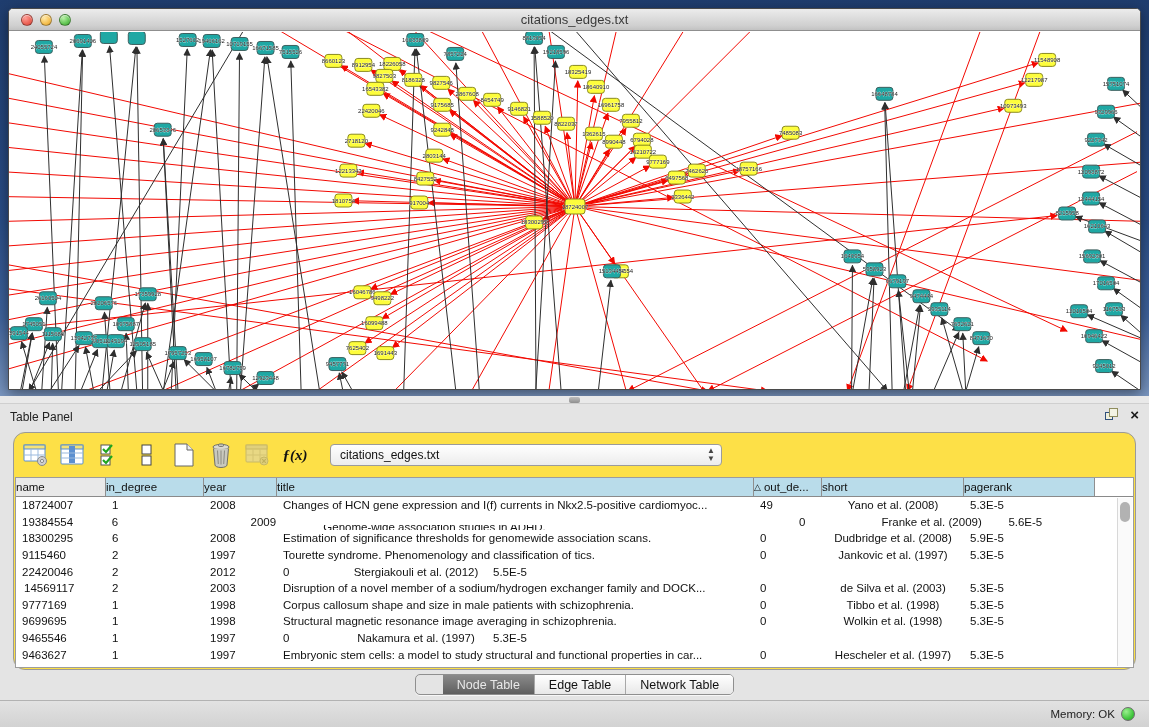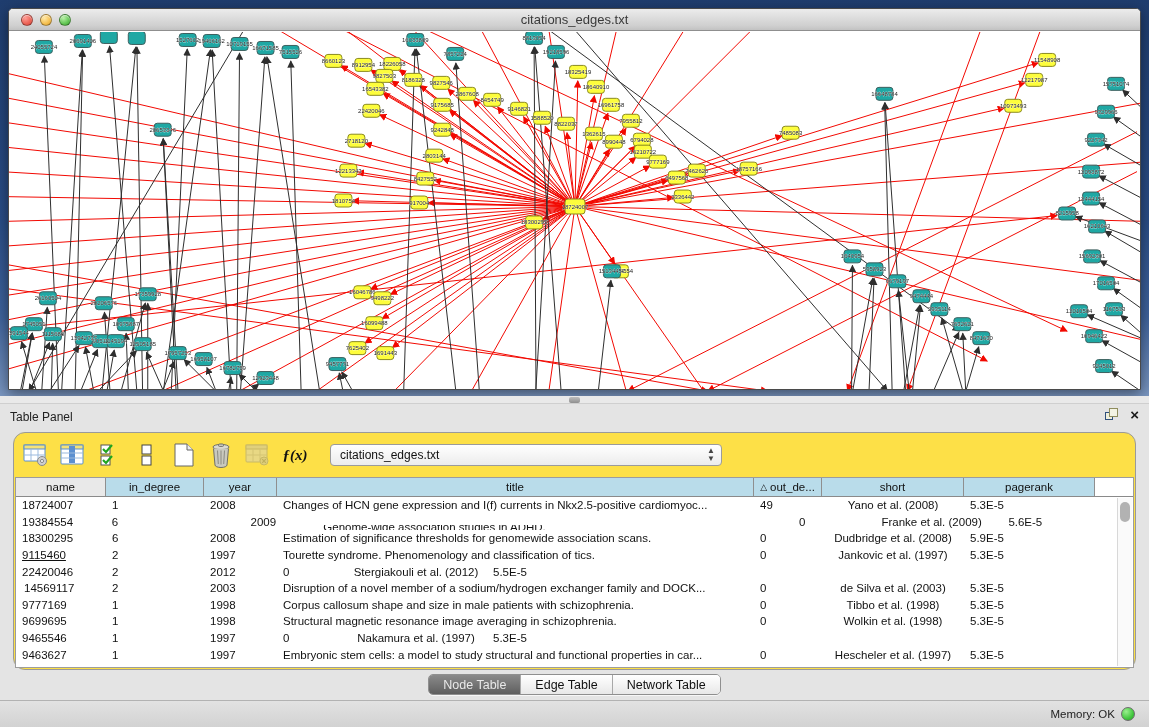--- a/index.html
+++ b/index.html
@@ -58,35 +58,35 @@
   .combo { margin-left:12px; width:392px; height:22px; border:1px solid #9b9b9b; border-radius:4px;
     background:linear-gradient(#ffffff,#ececec); display:flex; align-items:center;
     padding:0 6px 0 9px; font-size:12px; color:#111; position:relative; }
   .combo .arrows { position:absolute; right:6px; top:2px; display:flex; flex-direction:column;
     line-height:8px; font-size:8px; color:#444; }
 
   .dtable { position:absolute; left:1px; right:1px; top:44px; bottom:1px; background:#ffffff;
     border:1px solid #9c9c9c; overflow:hidden; }
   .thead { display:flex; height:19px; border-bottom:1px solid #8a8a8a; font-size:11.5px; }
   .th { background:#b9dcea; border-right:1px solid #8f8f8f; display:flex; align-items:center;
-    justify-content:center; color:#111; overflow:hidden; white-space:nowrap; }
+    justify-content:flex-start; color:#111; overflow:hidden; white-space:nowrap; }
   .th.plain { background:#e9e9e9; }
   .th .sort { margin-right:3px; font-size:9px; }
   .trow { display:flex; height:16.6px; font-size:11.5px; color:#111; }
   .td { overflow:hidden; white-space:nowrap; padding-left:6px; display:flex; align-items:center; }
   .td.center { justify-content:center; padding-left:0; }
   .vscroll { position:absolute; right:1px; top:20px; bottom:1px; width:15px;
     background:#fafafa; border-left:1px solid #d8d8d8; }
   .vthumb { position:absolute; left:2px; top:4px; width:10px; height:20px; background:#b2b2b2;
     border-radius:5px; }
 
   .tabs-row { position:absolute; left:0; bottom:29px; width:100%; height:24px;
     display:flex; justify-content:center; }
   .seg { display:flex; height:21px; border:1px solid #8f8f8f; border-radius:5px; overflow:hidden;
-    box-shadow:0 1px 0 rgba(255,255,255,.7); }
+    box-shadow:0 1px 0 rgba(255,255,255,.7);padding-left:27px; }
   .seg-btn { padding:0 14px; font-size:12.5px; display:flex; align-items:center;
     background:linear-gradient(#ffffff,#e8e8e8); color:#111; border-right:1px solid #a8a8a8; }
   .seg-btn:last-child { border-right:none; }
   .seg-btn.active { background:linear-gradient(#8a8a8a,#5f5f5f); color:#e9e9e9; }
 
   .status-bar { position:absolute; left:0; bottom:0; width:100%; height:27px;
     background:linear-gradient(#e2e2e2,#d2d2d2); border-top:1px solid #b2b2b2; }
   .mem { position:absolute; right:14px; top:6px; display:flex; align-items:center; gap:6px;
     font-size:11.5px; color:#222; }
   .mem-dot { width:14px; height:14px; border-radius:50%; border:1px solid #6d6d6d;
@@ -816,21 +816,21 @@
             <div class="trow">
               <div class="td" style="width: 90px;">18300295</div>
               <div class="td" style="width: 98px;">6</div>
               <div class="td" style="width: 73px;">2008</div>
               <div class="td" style="width: 477px;">Estimation of significance thresholds for genomewide association scans.</div>
               <div class="td" style="width: 68px;">0</div>
               <div class="td center" style="width: 142px;">Dudbridge et al. (2008)</div>
               <div class="td" style="width: 131px;">5.9E-5</div>
             </div>
             <div class="trow">
-              <div class="td" style="width: 90px; text-decoration: underline;">9115460</div>
+              <div class="td" style="width: 90px;">9115460</div>
               <div class="td" style="width: 98px;">2</div>
               <div class="td" style="width: 73px;">1997</div>
               <div class="td" style="width: 477px;">Tourette syndrome. Phenomenology and classification of tics.</div>
               <div class="td" style="width: 68px;">0</div>
               <div class="td center" style="width: 142px;">Jankovic et al. (1997)</div>
               <div class="td" style="width: 131px;">5.3E-5</div>
             </div>
             <div class="trow">
               <div class="td" style="width: 90px;">22420046</div>
               <div class="td" style="width: 98px;">2</div>

